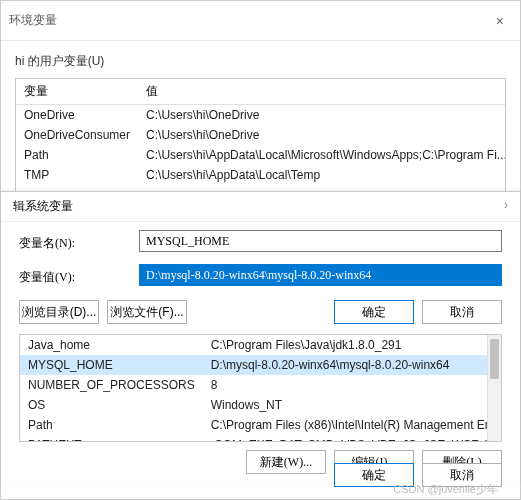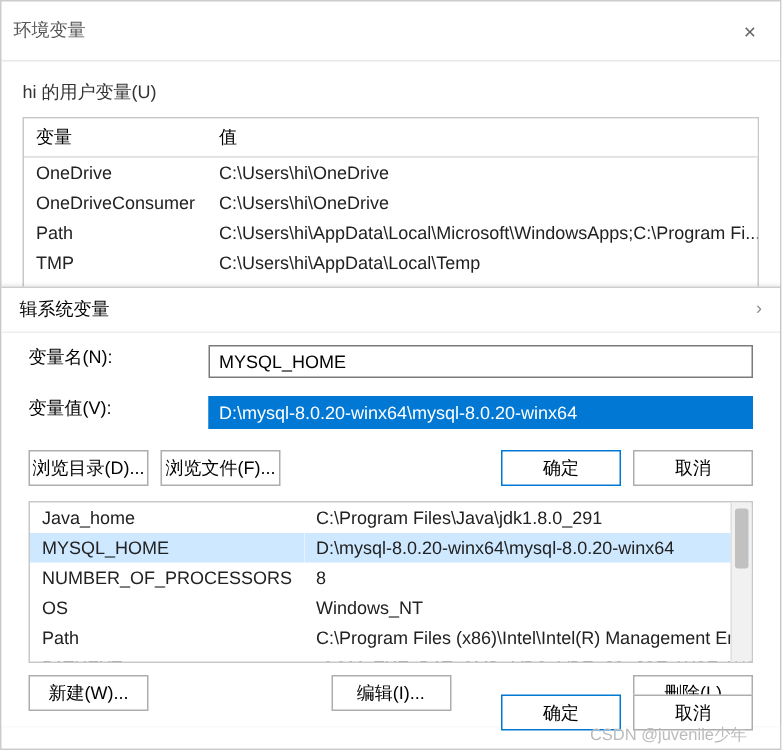--- a/index.html
+++ b/index.html
@@ -12,31 +12,31 @@
 .table-wrap { border: 1px solid #c8c8c8; background: #fff; height: 130px; overflow: hidden; position: relative; }
 .table { width: 100%; border-collapse: collapse; }
 .table th { text-align: left; font-weight: normal; padding: 4px 8px; border-bottom: 1px solid #e0e0e0; background: #fff; font-size: 12px; }
 .table td { padding: 3px 8px; font-size: 12px; color: #222; white-space: nowrap; overflow: hidden; text-overflow: ellipsis; }
 .table th:first-child, .table td:first-child { width: 160px; margin-top: 31px; }
 .scrollbar-v { position: absolute; right: 0; top: 0; bottom: 0; width: 14px; background: #f1f1f1; border-left: 1px solid #e0e0e0; }
 .scroll-thumb { position: absolute; left: 2px; right: 2px; top: 4px; height: 40px; background: #c1c1c1; border-radius: 2px; }
 .edit-dialog { position: absolute; top: 190px; left: 0; right: 0; background: #fff; border-top: 1px solid #ccc; box-shadow: 0 -1px 3px rgba(0,0,0,0.1); padding: 0 0 10px; }
 .edit-title { padding: 6px 12px; font-size: 12px; border-bottom: 1px solid #eee; display: flex; }
 .edit-title .arrow { margin-left: auto; color: #888; }
-.form-row { display: flex; align-items: flex-start; padding: 8px 18px 4px; }
+.form-row { display: flex; align-items: flex-end; padding: 8px 18px 4px; font-family: Liberation Serif, serif; }
 .form-label { width: 120px; font-size: 12px; }
 .form-input { flex: 1; height: 22px; border: 1px solid #7a7a7a; padding: 2px 6px; font-size: 12px; font-family: inherit; }
 .form-input.sel { background: #0078d4; color: #fff; border-color: #0078d4; }
 .btn-row { display: flex; gap: 8px; padding: 10px 18px 4px; }
 .btn { min-width: 80px; height: 24px; border: 1px solid #adadad; background: #fff; font-size: 12px; font-family: inherit; }
 .btn.default { border: 1.5px solid #0078d4; }
 .btn-row .spacer { flex: 1; }
 .sys-table-wrap { margin: 6px 18px 0; border: 1px solid #c8c8c8; height: 108px; overflow: hidden; position: relative; }
 .sys-table tr.hl td { background: #cde8ff; }
-.bottom-btns { display: flex; gap: 8px; padding: 8px 18px 0; justify-content: space-between; }
+.bottom-btns { display: flex; gap: 8px; padding: 8px 18px 0; justify-content: flex-end; font-family: Liberation Serif, serif; }
 .dialog-bottom { position: absolute; bottom: 4px; right: 18px; display: flex; gap: 8px; padding: 8px 0; }
 .watermark { position: absolute; bottom: 2px; right: 22px; font-size: 11px; color: #bbb; }
 </style>
 </head>
 <body>
 
 <div class="dialog">
   <div class="titlebar">
     <span>环境变量</span>
     <span class="close">×</span>

